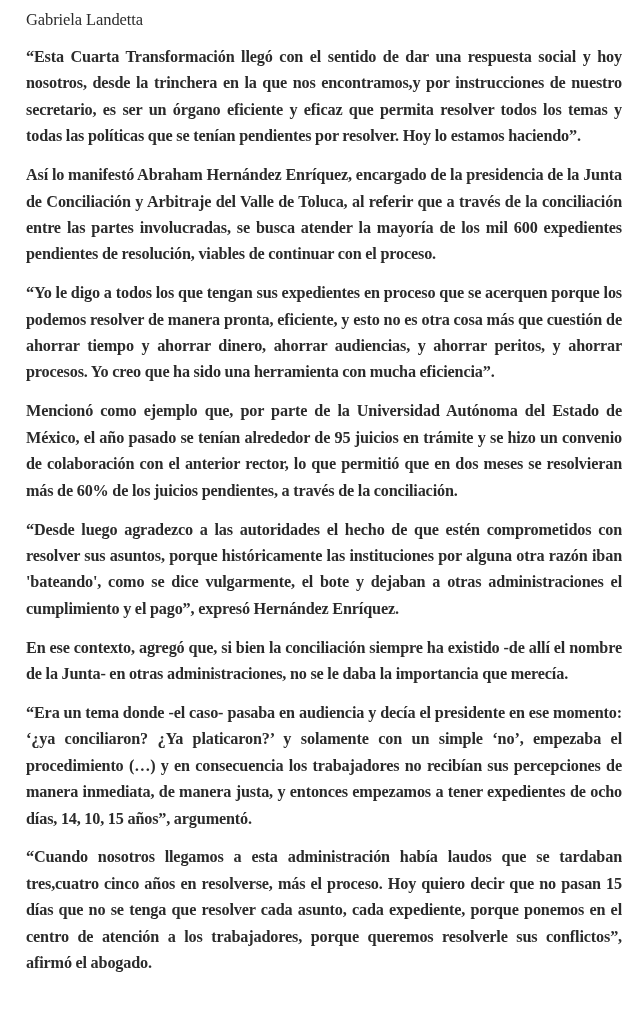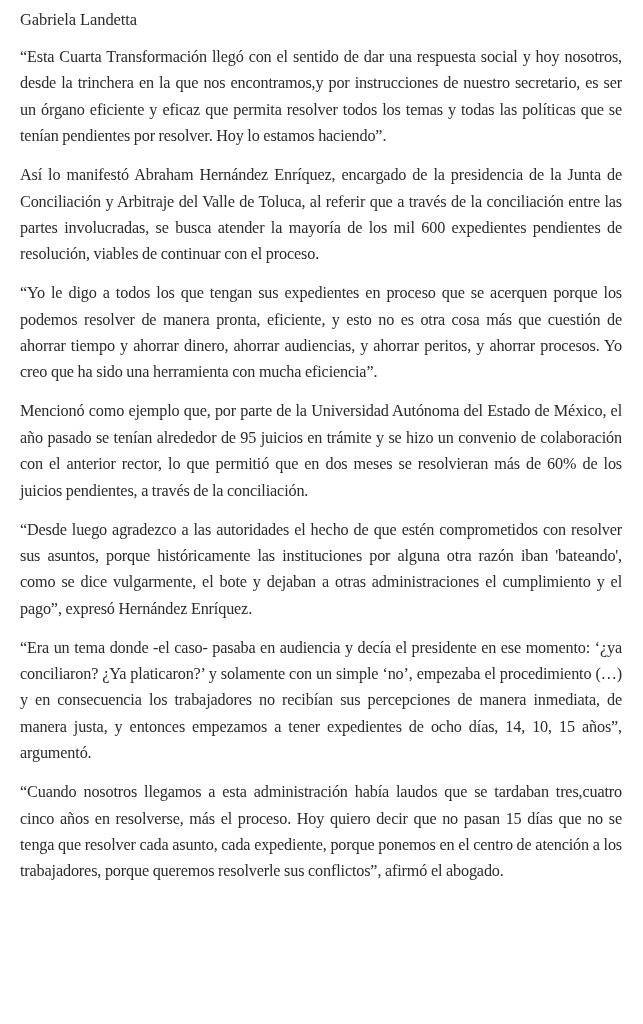--- a/index.html
+++ b/index.html
@@ -4,44 +4,46 @@
 <style>
   html, body { margin: 0; padding: 0; background: #ffffff; }
   body {
     width: 643px;
     height: 1024px;
     overflow: hidden;
     font-family: "Liberation Serif", "DejaVu Serif", serif;
     color: #2b2b2b;
   }
   .article {
-    padding: 7px 21px 0 20px;
+    padding: 7px 21px 0 26px;
     box-sizing: border-box;
     width: 643px;
   }
   .byline {
     font-size: 16.5px;
     line-height: 26px;
     margin: 0 0 11px 0;
     letter-spacing: -0.1px;
   }
   .para {
     font-size: 16.2px;
     line-height: 26.4px;
     margin: 0 0 12.5px 0;
     text-align: justify;
     letter-spacing: -0.15px;
     word-spacing: -0.2px;
+    font-weight: bold;
   }
 </style>
 </head>
 <body>
 
 <div class="article">
   <p class="byline">Gabriela Landetta</p>
   <p class="para">“Esta Cuarta Transformación llegó con el sentido de dar una respuesta social y hoy nosotros, desde la trinchera en la que nos encontramos,y por instrucciones de nuestro secretario, es ser un órgano eficiente y eficaz que permita resolver todos los temas y todas las políticas que se tenían pendientes por resolver. Hoy lo estamos haciendo”.</p>
   <p class="para">Así lo manifestó Abraham Hernández Enríquez, encargado de la presidencia de la Junta de Conciliación y Arbitraje del Valle de Toluca, al referir que a través de la conciliación entre las partes involucradas, se busca atender la mayoría de los mil 600 expedientes pendientes de resolución, viables de continuar con el proceso.</p>
   <p class="para">“Yo le digo a todos los que tengan sus expedientes en proceso que se acerquen porque los podemos resolver de manera pronta, eficiente, y esto no es otra cosa más que cuestión de ahorrar tiempo y ahorrar dinero, ahorrar audiencias, y ahorrar peritos, y ahorrar procesos. Yo creo que ha sido una herramienta con mucha eficiencia”.</p>
   <p class="para">Mencionó como ejemplo que, por parte de la Universidad Autónoma del Estado de México, el año pasado se tenían alrededor de 95 juicios en trámite y se hizo un convenio de colaboración con el anterior rector, lo que permitió que en dos meses se resolvieran más de 60% de los juicios pendientes, a través de la conciliación.</p>
   <p class="para">“Desde luego agradezco a las autoridades el hecho de que estén comprometidos con resolver sus asuntos, porque históricamente las instituciones por alguna otra razón iban 'bateando', como se dice vulgarmente, el bote y dejaban a otras administraciones el cumplimiento y el pago”, expresó Hernández Enríquez.</p>
+  <p class="para">En ese contexto, agregó que, si bien la conciliación siempre ha existido -de allí el nombre de la Junta- en otras administraciones, no se le daba la importancia que merecía.</p>
   <p class="para">“Era un tema donde -el caso- pasaba en audiencia y decía el presidente en ese momento: ‘¿ya conciliaron? ¿Ya platicaron?’ y solamente con un simple ‘no’, empezaba el procedimiento (…) y en consecuencia los trabajadores no recibían sus percepciones de manera inmediata, de manera justa, y entonces empezamos a tener expedientes de ocho días, 14, 10, 15 años”, argumentó.</p>
   <p class="para">“Cuando nosotros llegamos a esta administración había laudos que se tardaban tres,cuatro cinco años en resolverse, más el proceso. Hoy quiero decir que no pasan 15 días que no se tenga que resolver cada asunto, cada expediente, porque ponemos en el centro de atención a los trabajadores, porque queremos resolverle sus conflictos”, afirmó el abogado.</p>
 </div>
 
 </body></html>

